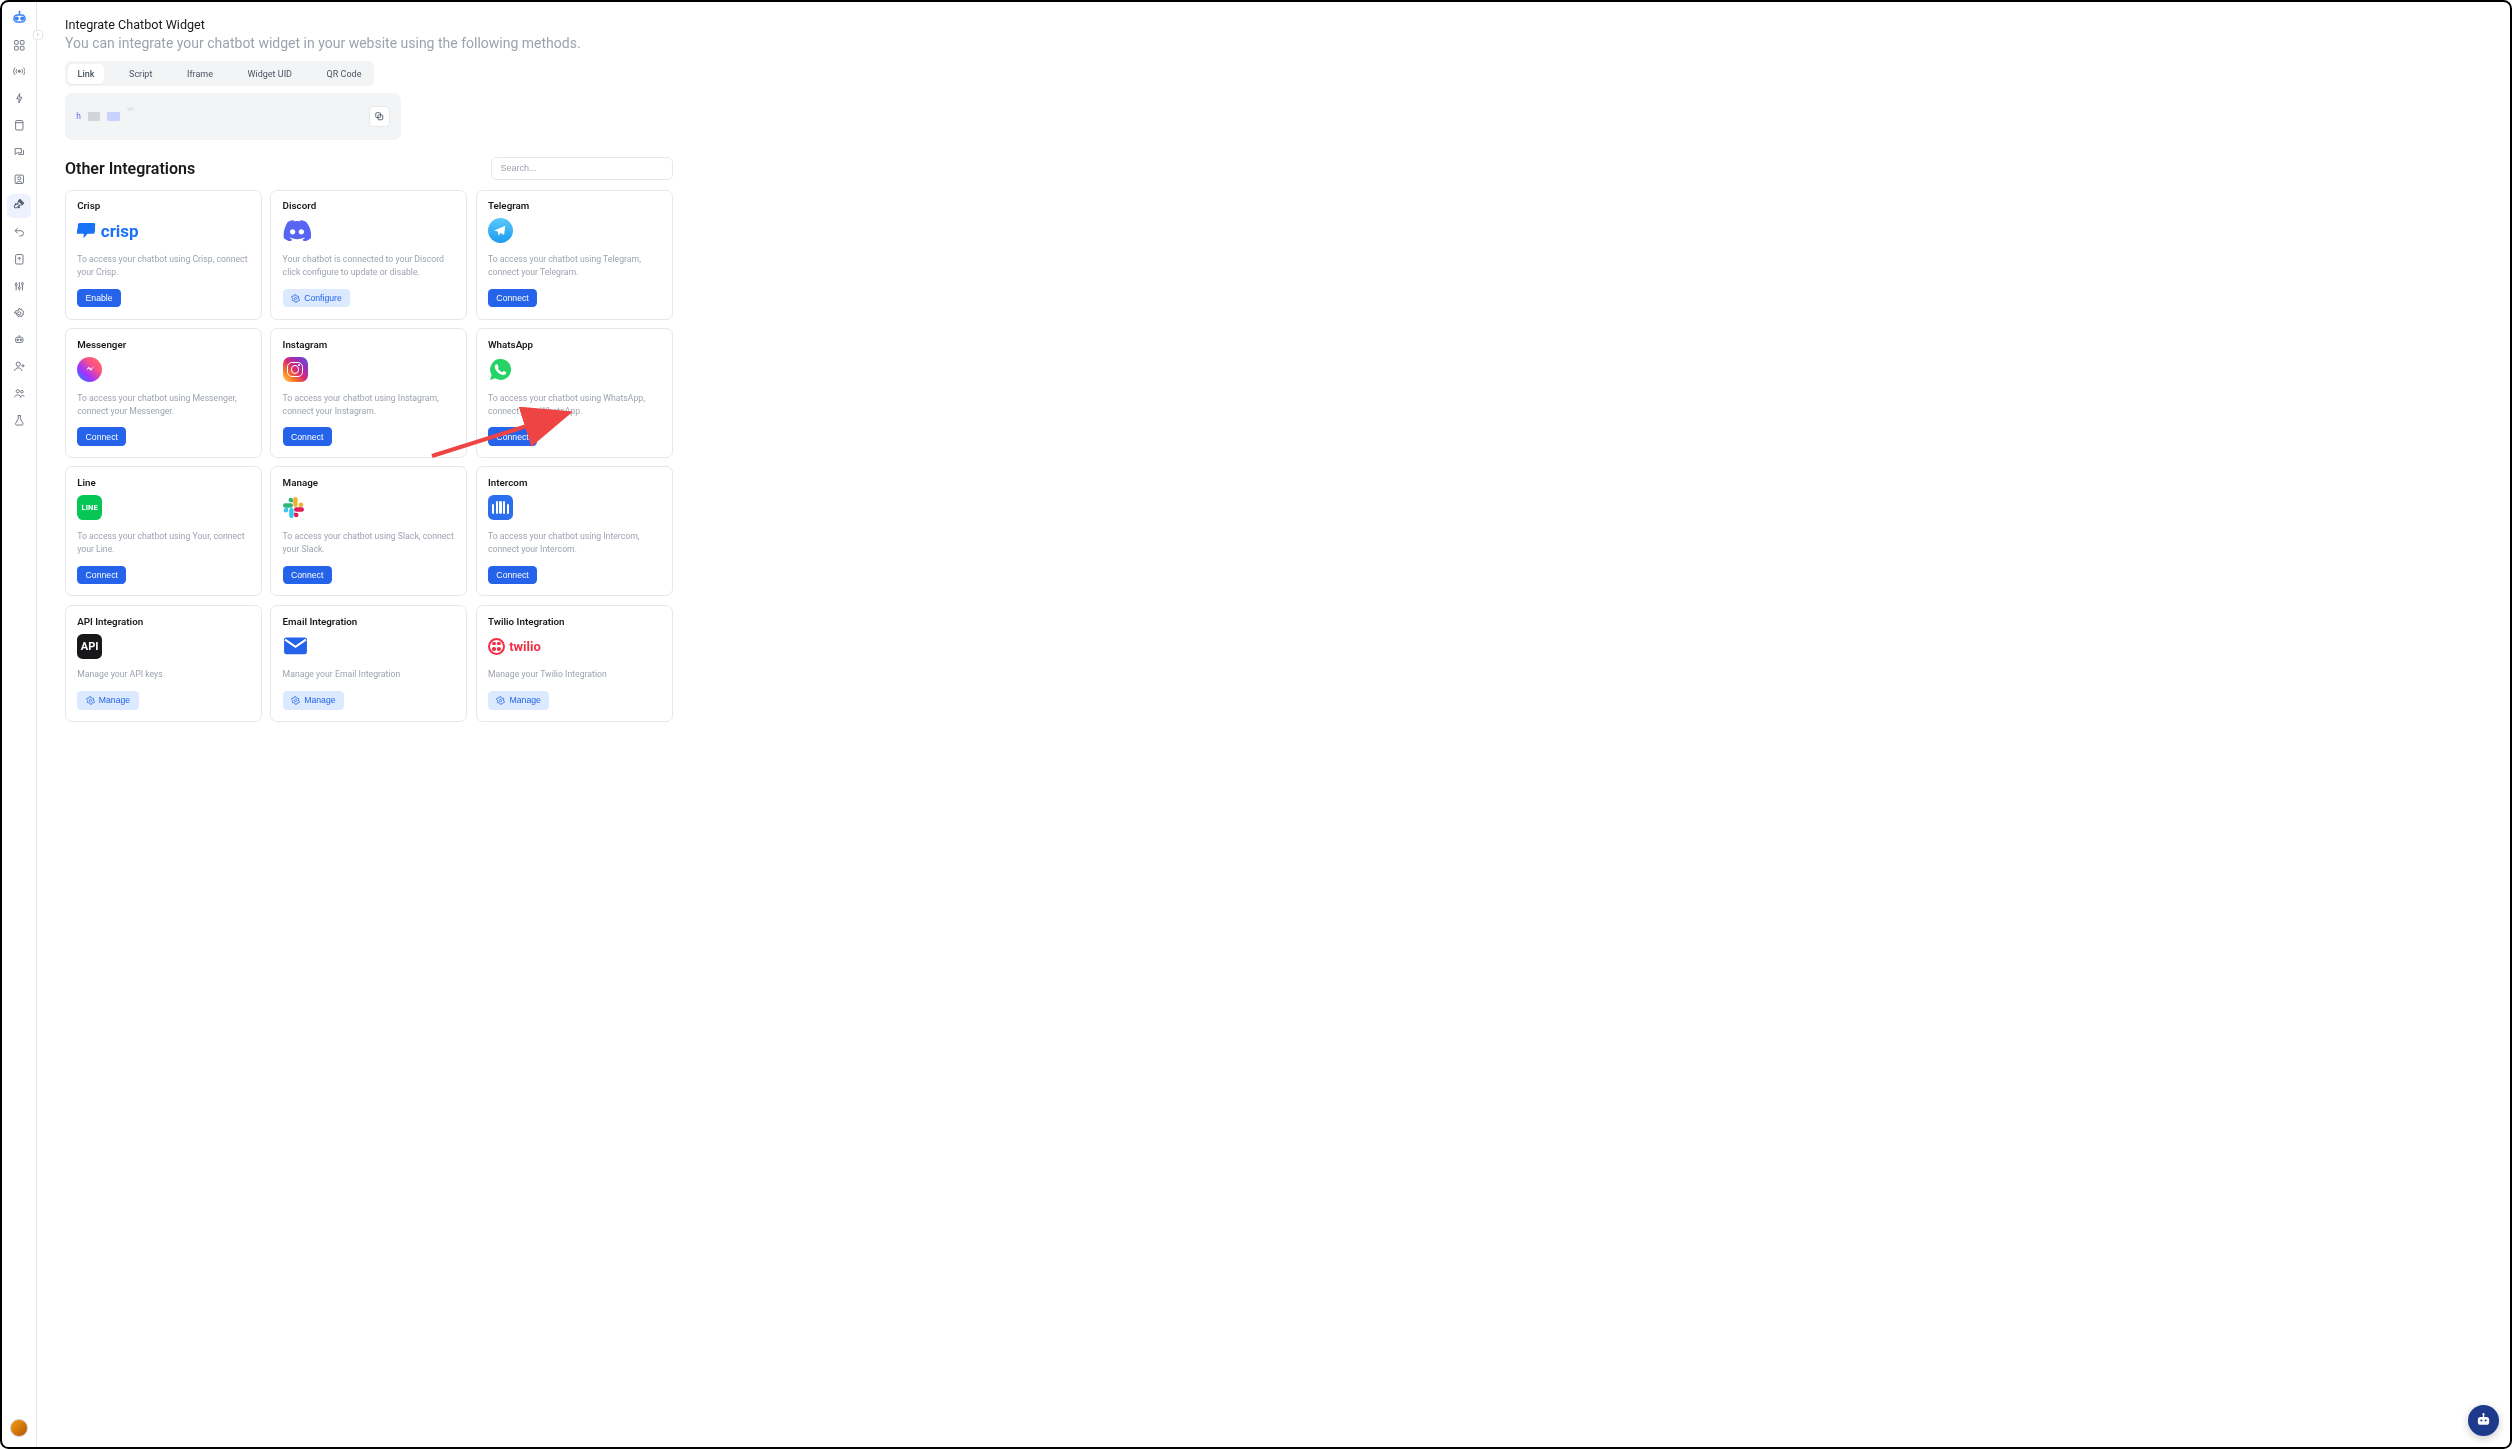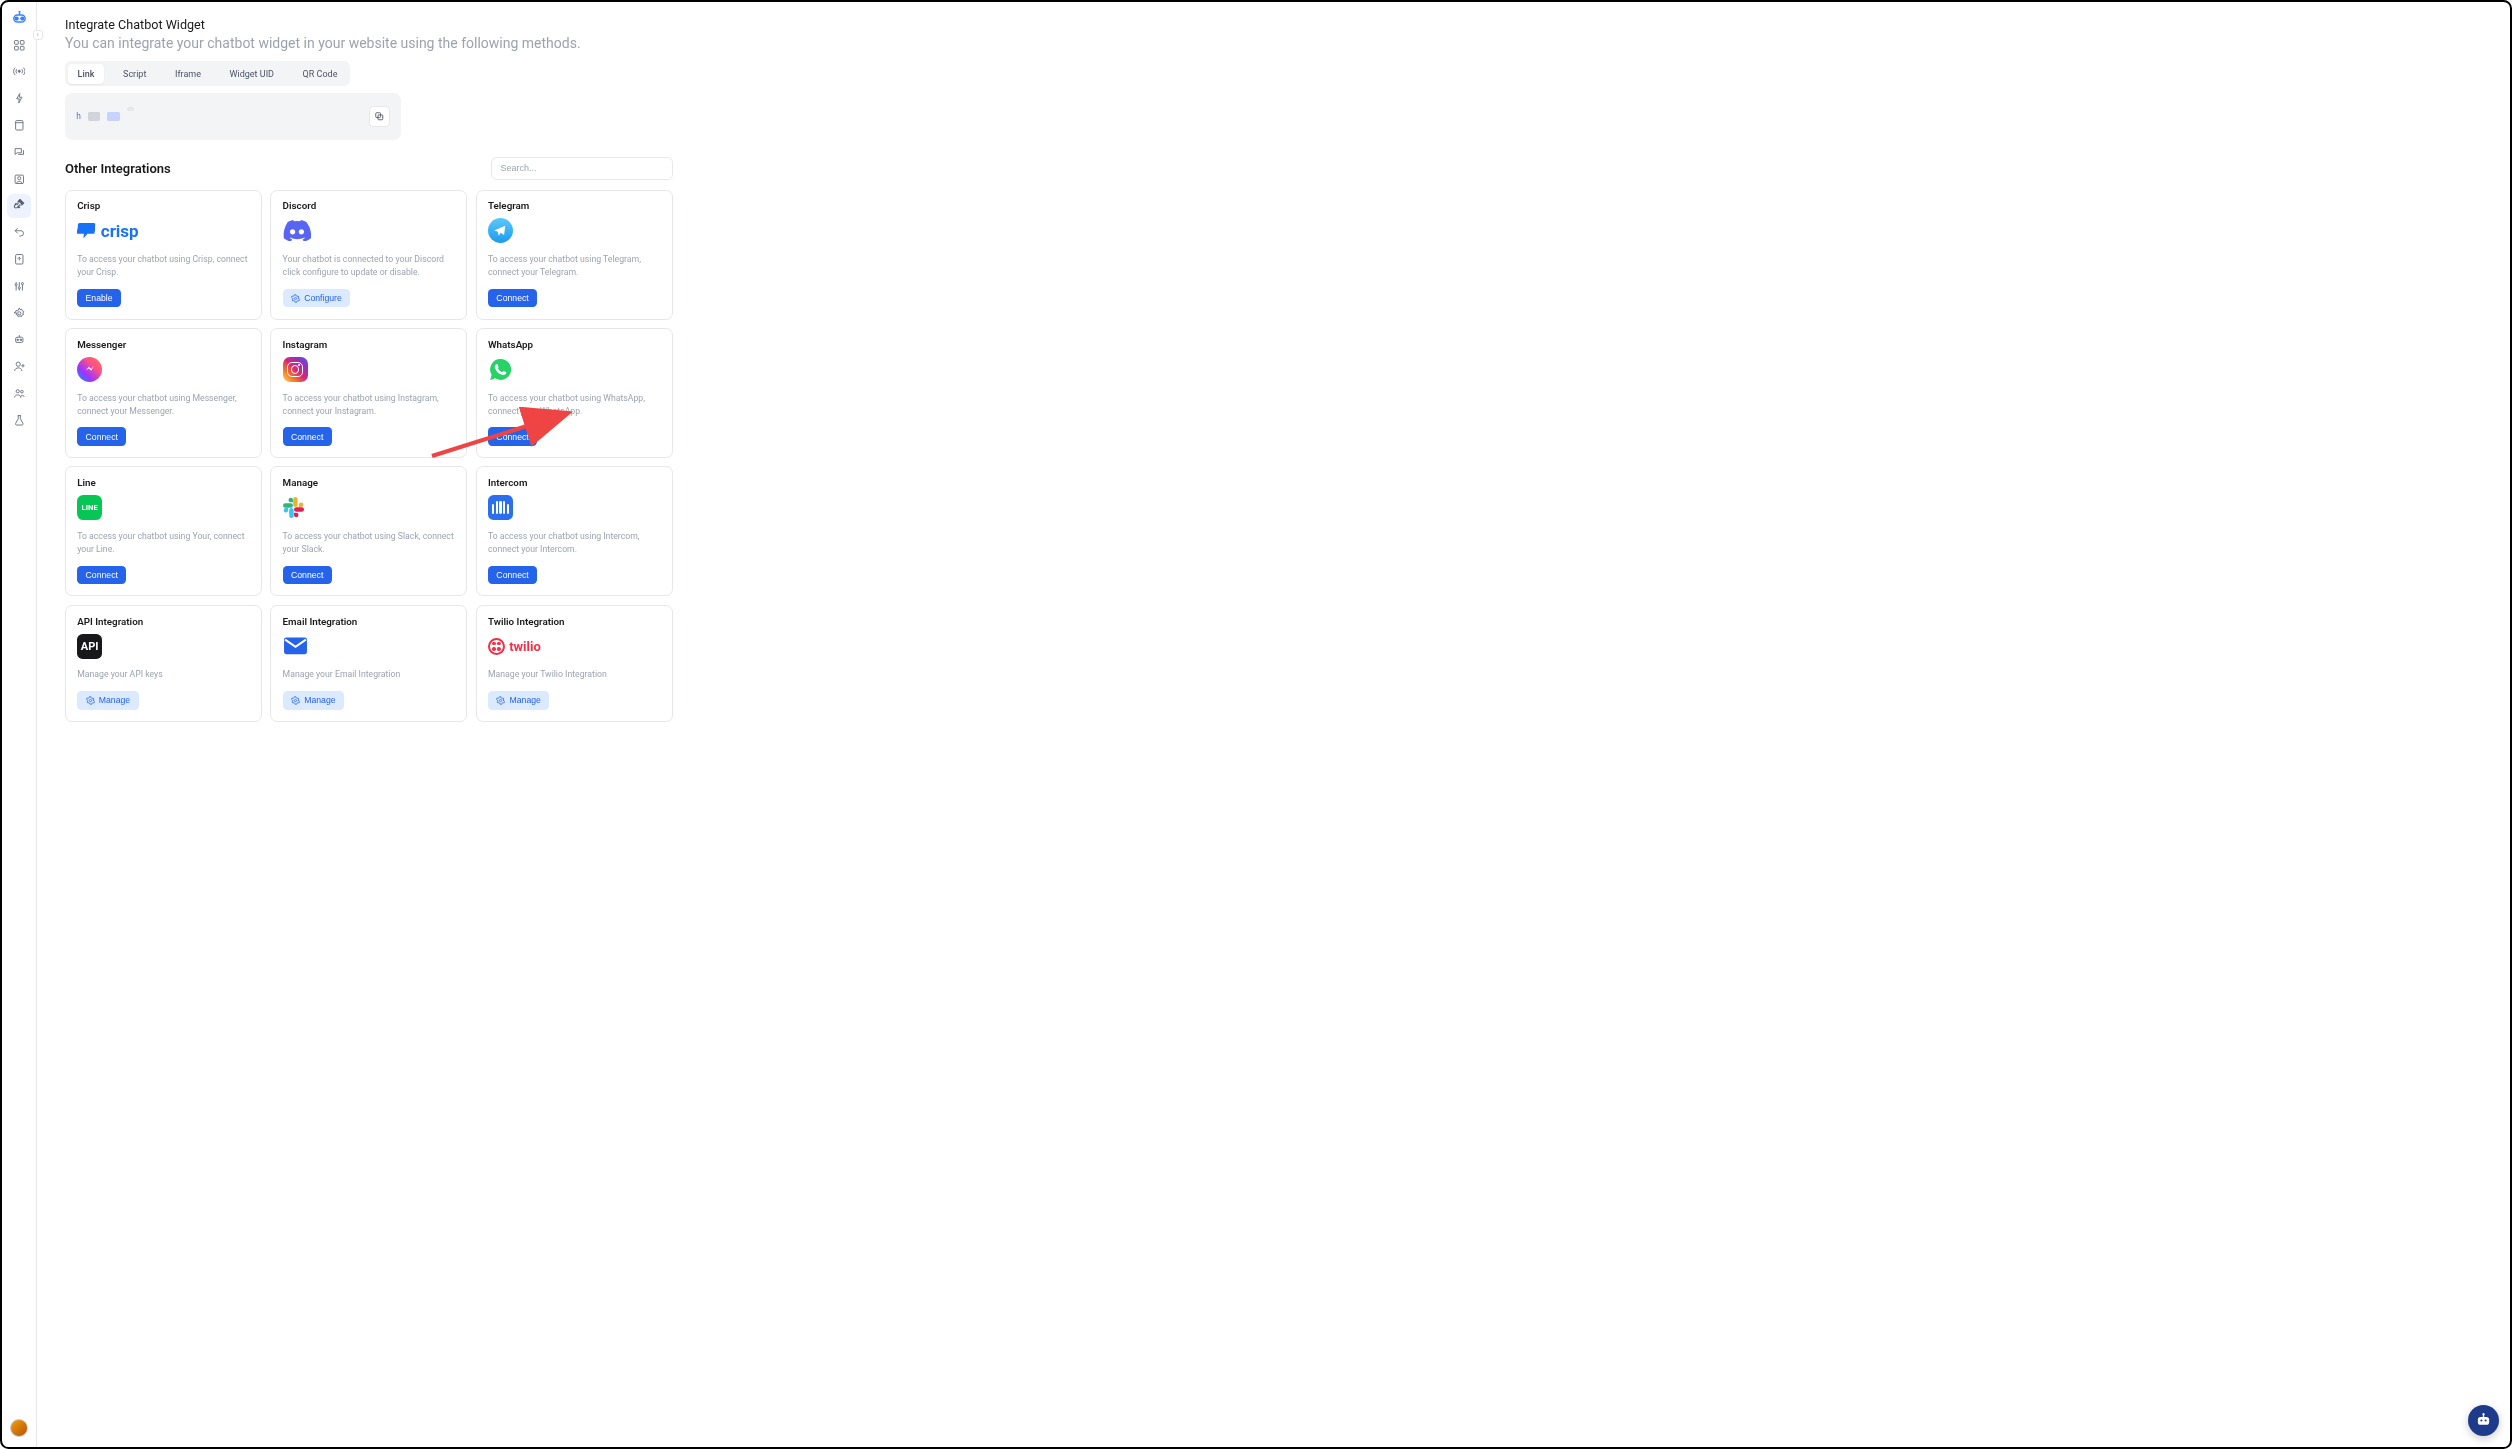--- a/index.html
+++ b/index.html
@@ -7,32 +7,32 @@
 .app { display: flex; min-height: 100vh; border: 2.1px solid #000; border-radius: 8.4px; overflow: hidden; position: relative; }
 .sidebar { width: 35px; border-right: 0.7px solid #e5e7eb; display: flex; flex-direction: column; align-items: center; padding-top: 8.4px; gap: 2.8px; position: relative; }
 .sb-logo { width: 17px; height: 17px; color: #3b82f6; margin-bottom: 2.8px; }
 .sb-expand { position: absolute; left: 31px; top: 28px; width: 9.8px; height: 9.8px; color: #9ca3af; background:#fff; border:0.7px solid #e5e7eb; border-radius:2.8px; display:flex; align-items:center; justify-content:center; font-size:7px;}
 .sb-item { width: 24px; height: 24px; display: flex; align-items: center; justify-content: center; border-radius: 5.6px; color: #6b7280; cursor: pointer; }
 .sb-item.active { background: #eef2ff; color: #4b5563; }
 .sb-avatar { margin-top: auto; margin-bottom: 9.8px; width: 18px; height: 18px; border-radius: 50%; background: linear-gradient(135deg,#f59e0b,#b45309); border:0.7px solid #ccc;}
 .main { flex: 1; padding: 15.4px 28px; overflow-y: auto; position: relative; }
 .page-title { font-size: 12.6px; font-weight: 400; margin-bottom: 2.8px; }
 .page-subtitle { font-size: 14px; color: #9ca3af; margin-bottom: 9.8px; }
-.tab-bar { display: inline-flex; background: #f3f4f6; border-radius: 5.6px; padding: 2.8px; gap: 9px; margin-bottom: 7px; }
+.tab-bar { display: inline-flex; background: #f3f4f6; border-radius: 5.6px; padding: 2.8px; gap: 15px; margin-bottom: 7px; }
 .tab { padding: 4.9px 9.8px; font-size: 9px; color: #4b5563; border-radius: 4.2px; cursor: pointer; }
 .tab.active { background: #fff; box-shadow: 0 0.7px 1.4px rgba(0,0,0,0.05); font-weight: 500; }
 .codebox { background: #f3f4f6; border-radius: 7px; padding: 12.6px 11.2px; display: flex; align-items: center; justify-content: space-between; width: 336px; margin-bottom: 17px; }
 .code-skel { display:flex; align-items:center; gap:7px;}
 .skel-char { color:#6366f1; font-size:8.4px;}
 .skel-block { width: 12.6px; height: 8.4px; background: #d1d5db; border-radius:1.4px; }
 .skel-block.b2 { background:#c7d2fe; }
 .skel-dot { width:7px; height:4.2px; background:#e5e7eb; border-radius:1.4px; align-self:flex-start; margin-top:-4.2px;}
 .copy-btn { width: 21px; height: 21px; background: #fff; border: 0.7px solid #e5e7eb; border-radius: 4.2px; display: flex; align-items: center; justify-content: center; cursor: pointer; color:#4b5563; }
 .section-header { display: flex; justify-content: space-between; align-items: center; margin-bottom: 9.8px; width: 608px; }
-.section-title { font-size: 13px; font-weight: 600; text-align: center; }
+.section-title { font-size: 16px; font-weight: 600; text-align: center; }
 .search-input { border: 0.7px solid #e5e7eb; border-radius: 5.6px; padding: 5.6px 8.4px; font-size: 9px; width: 182px; color: #6b7280; }
 .search-input::placeholder { color: #9ca3af; }
 .grid { display: grid; grid-template-columns: repeat(3, 197px); gap: 8.4px; width: 608px; }
 .card { border: 0.7px solid #e5e7eb; border-radius: 7px; padding: 9.8px 11.2px 11.2px 11.2px; display: flex; flex-direction: column; }
 .card-title { font-size: 9.8px; font-weight: 600; margin-bottom: 7px; }
 .card-logo { height: 25px; display: flex; align-items: center; margin-bottom: 9.8px; }
 .card-desc { font-size: 8.7px; color: #9ca3af; line-height: 1.5; margin-bottom: 9.8px; flex:1;}
 .btn { display: inline-flex; align-items: center; gap: 4.2px; padding: 4.2px 8.4px; border-radius: 4.2px; font-size: 8.7px; cursor: pointer; border: none; align-self: flex-start; }
 .btn-primary { background: #2563eb; color: #fff; }
 .btn-light { background: #dbeafe; color: #2563eb; }

